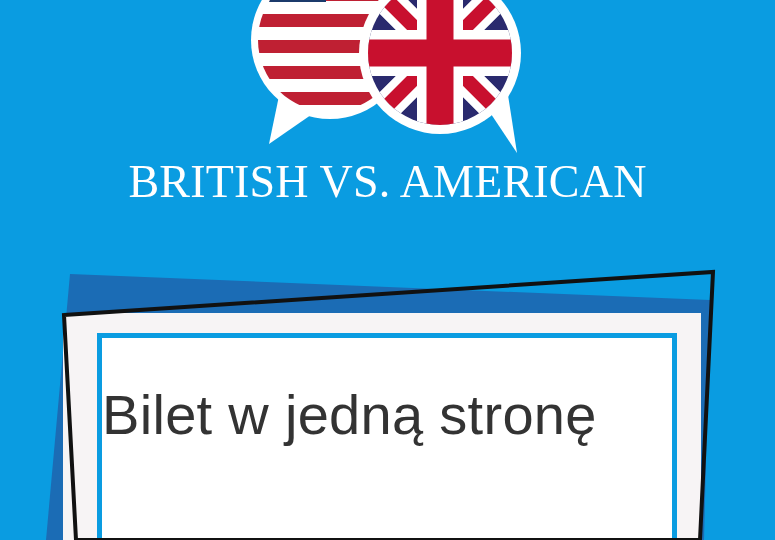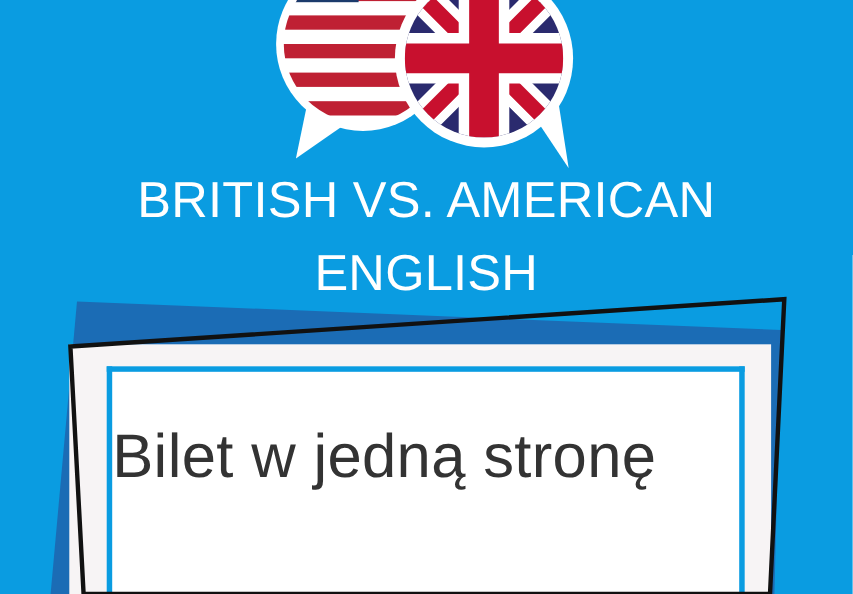--- a/index.html
+++ b/index.html
@@ -18,21 +18,21 @@
     position:absolute; left:225px; top:-52px;
     width:325px; height:205px;
   }
   #bubbles svg{ display:block; width:100%; height:100%; }
 
   
   #title{
     position:absolute; left:0; top:148px; width:775px;
     text-align:center; color:#ffffff;
     font-size:46px; line-height:1.46;
-    font-weight:300; letter-spacing:.2px;
+    font-weight:300; letter-spacing:.2px;font-family:Liberation Serif, serif;
     -webkit-font-smoothing:antialiased;
   }
   #title .ln{ display:block; }
 
   
   #card{
     position:absolute; left:0; top:255px;
     width:775px; height:285px;
   }
   
@@ -135,21 +135,20 @@
           <path d="M215 33 L215 177 M143 105 L287 105" stroke="#ffffff" stroke-width="46"></path>
 
           <path d="M215 33 L215 177 M143 105 L287 105" stroke="#c8102e" stroke-width="27"></path>
         </g>
       </g>
     </svg>
   </div>
 
   <div id="title">
     <span class="ln">BRITISH VS. AMERICAN</span>
-    <span class="ln">ENGLISH</span>
   </div>
 
   <div id="card">
 
     <div class="accent">
       <svg viewBox="0 0 775 285" xmlns="http://www.w3.org/2000/svg" preserveAspectRatio="none">
         <polygon points="70,19 710,45 704,285 46,285" fill="#1b6cb5"></polygon>
       </svg>
     </div>
 

